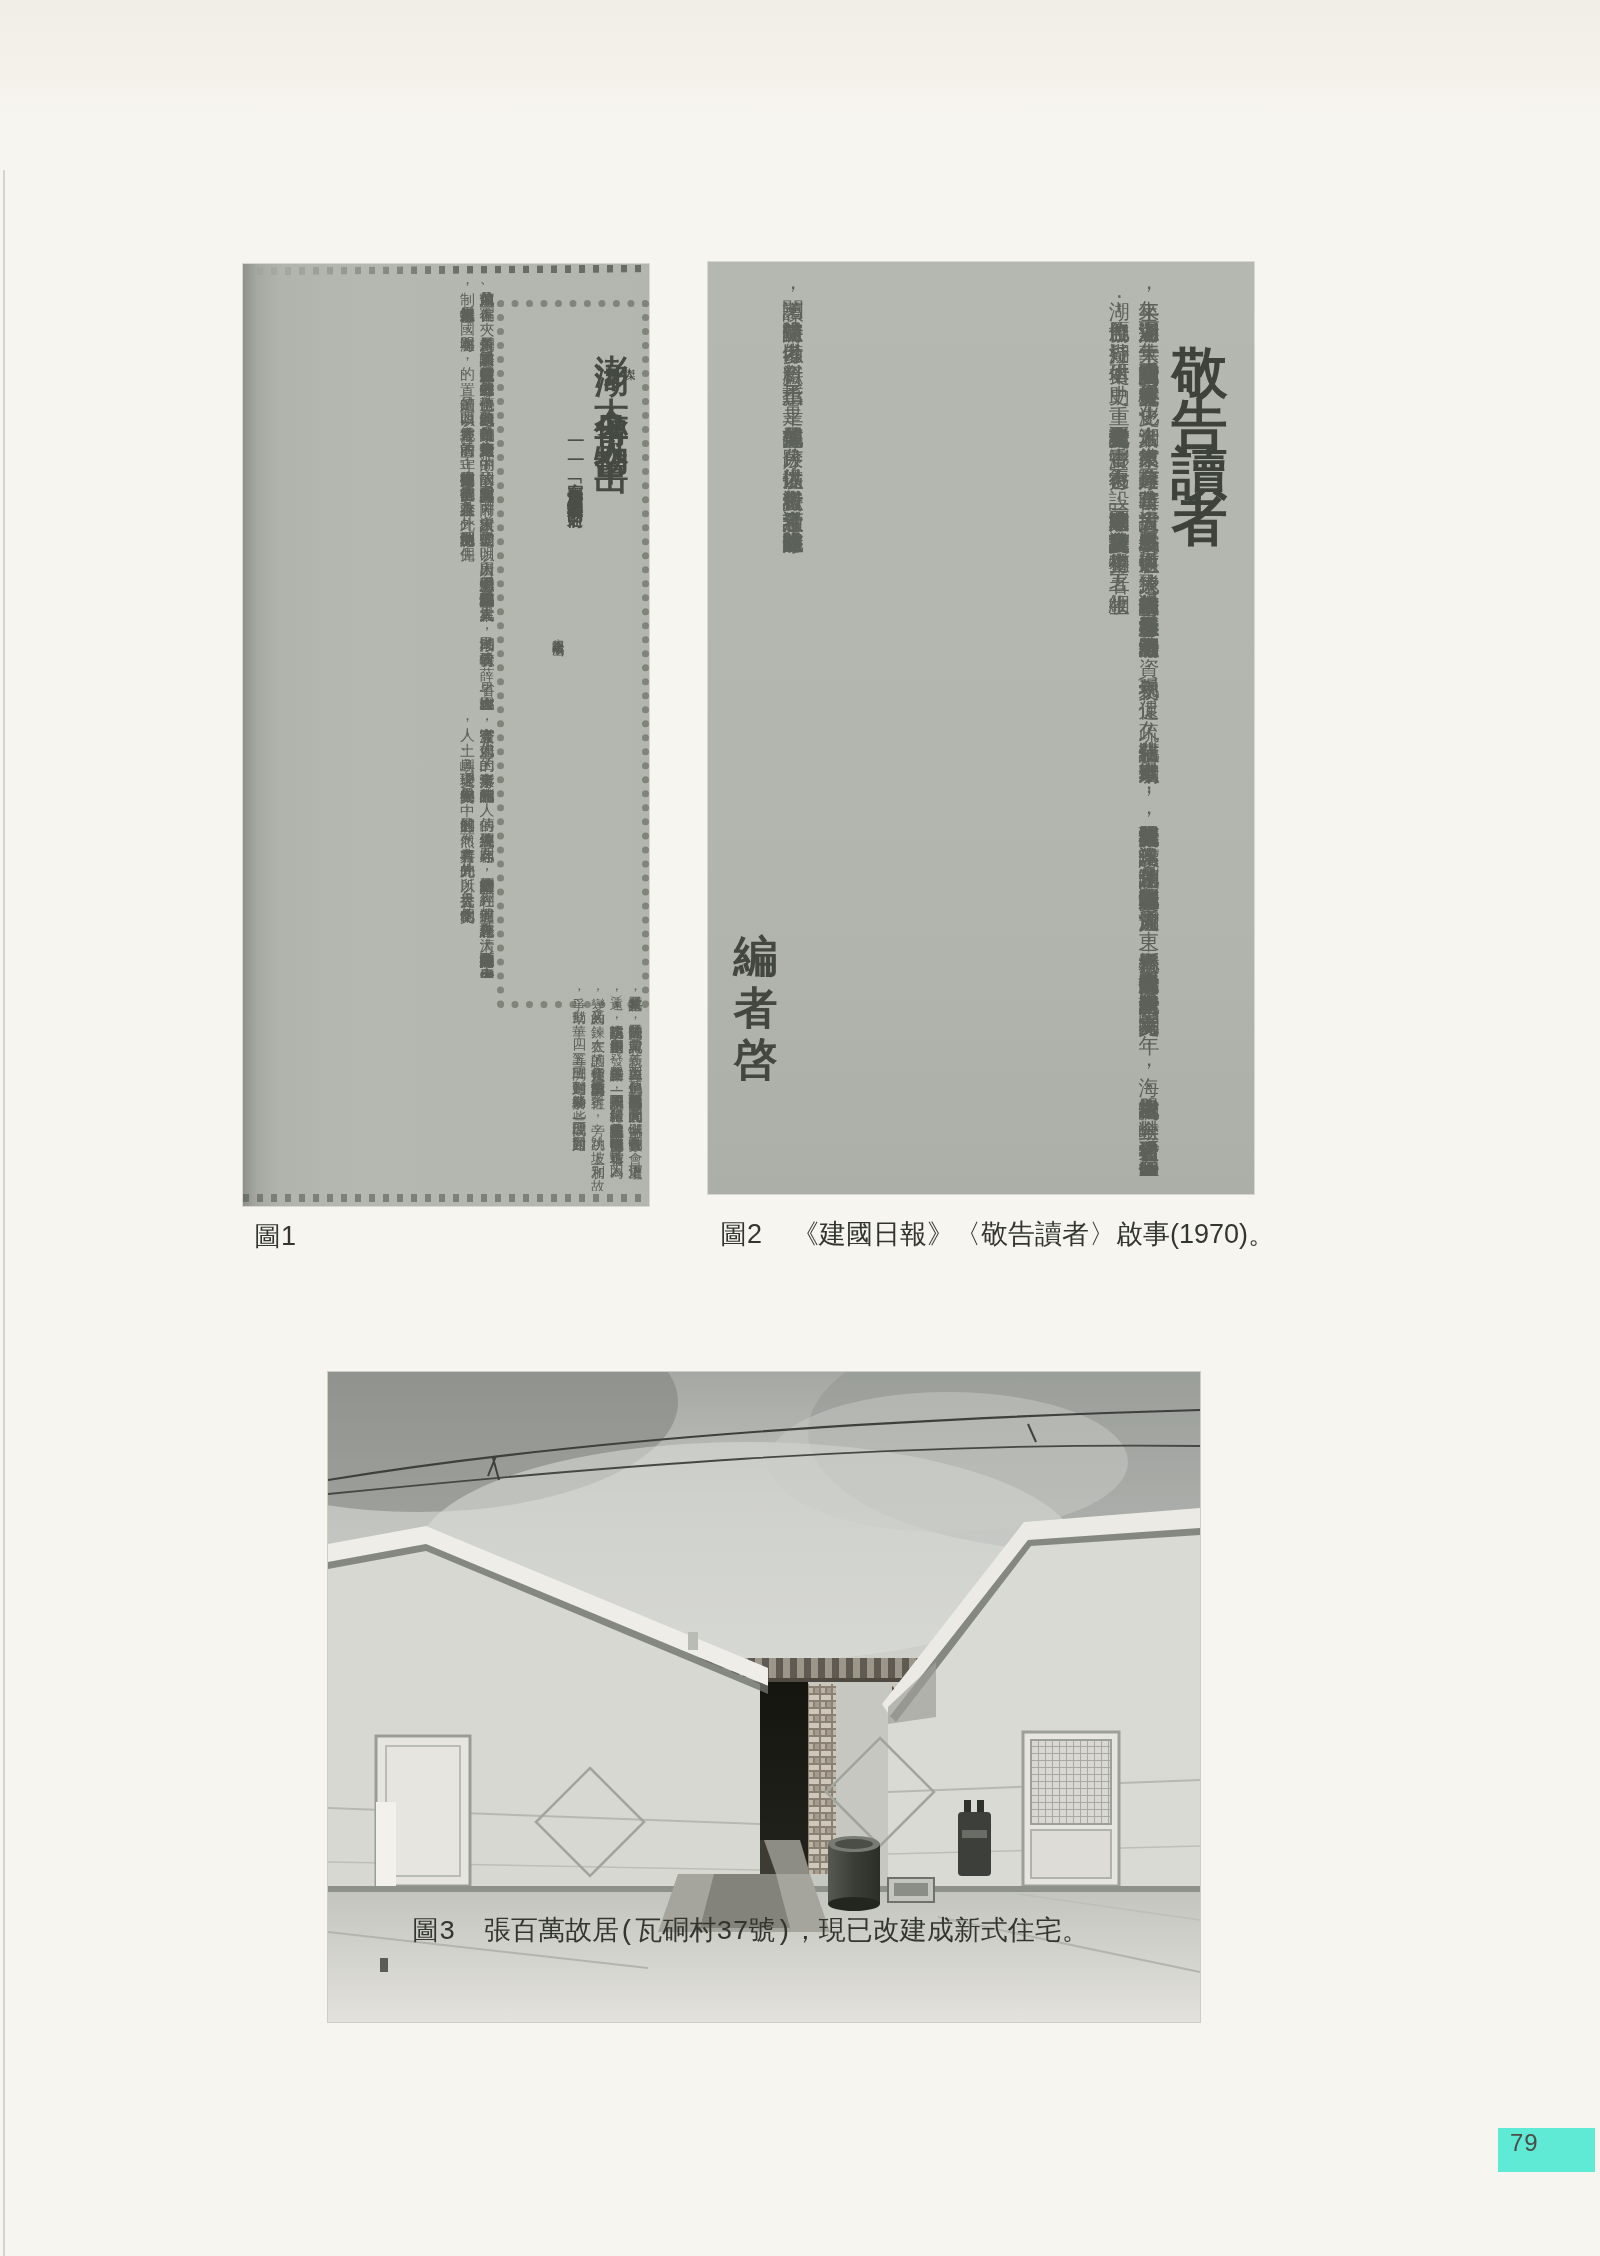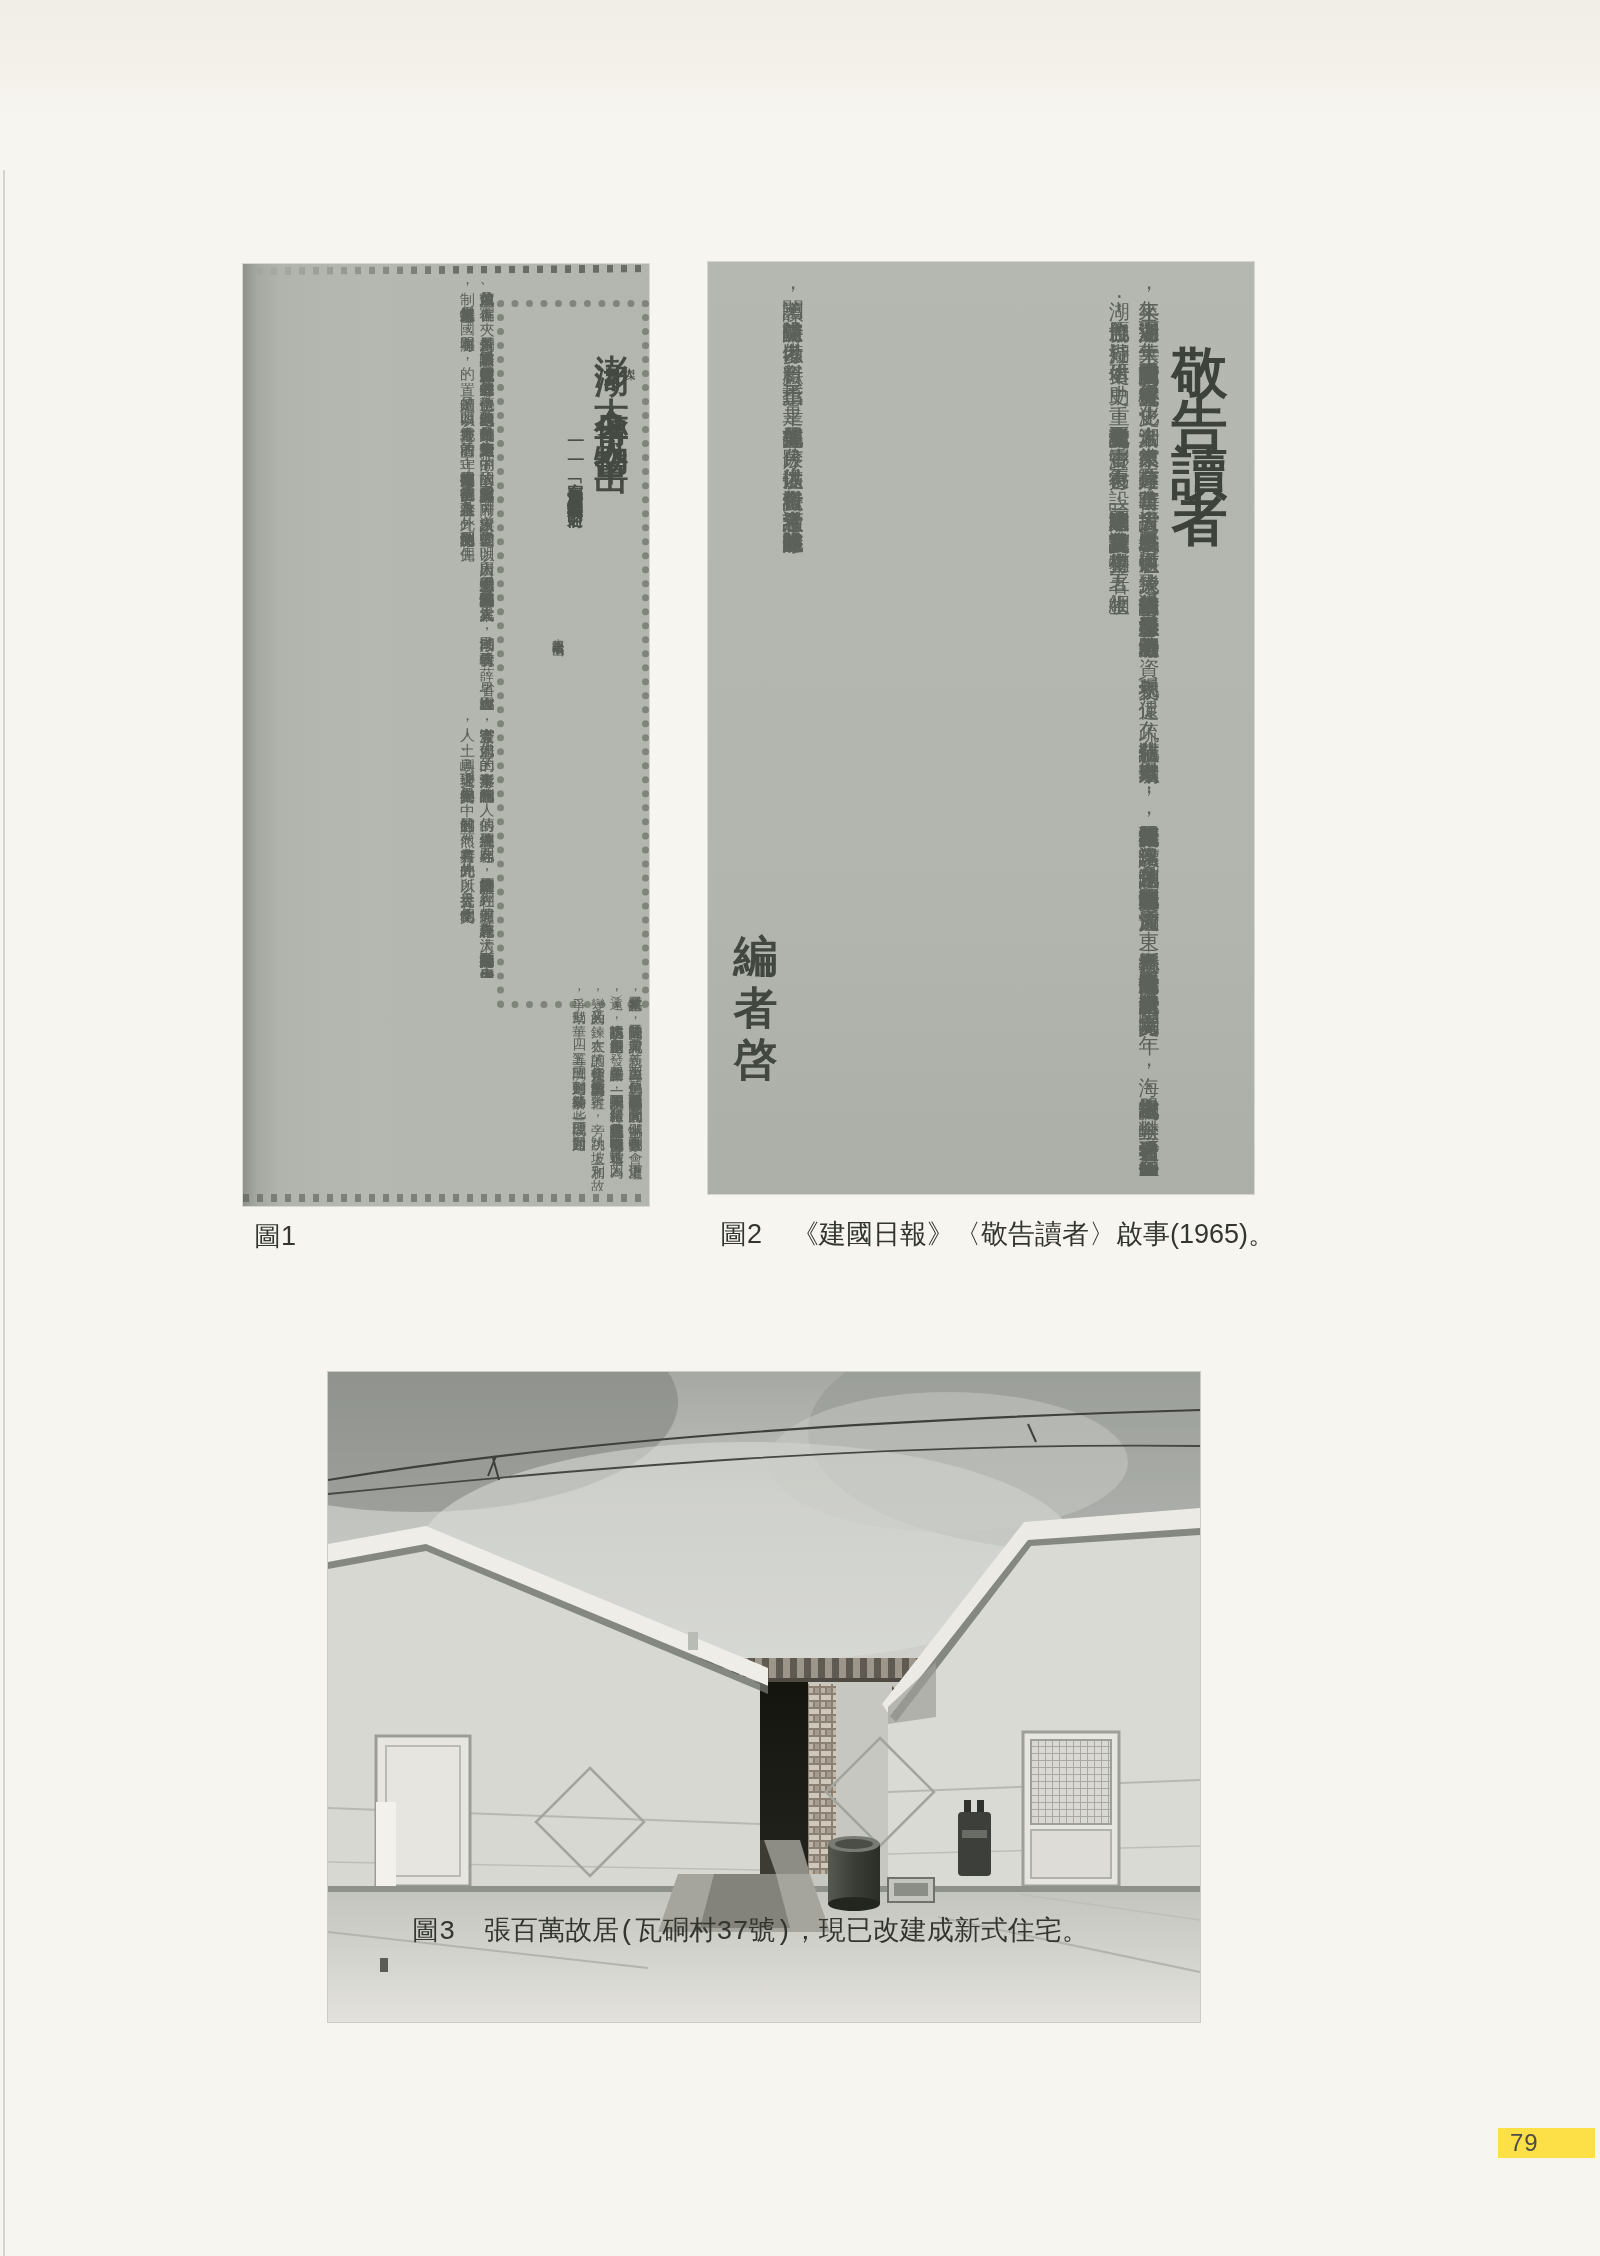--- a/index.html
+++ b/index.html
@@ -75,22 +75,22 @@
   .cap2{left:712px;top:1214px;width:580px;}
   .cap3{left:404px;top:1912px;width:800px;font-family:Liberation Mono, monospace;}
 
   
   .photo{position:absolute;left:328px;top:1372px;width:872px;height:650px;overflow:hidden;
     box-shadow:0 0 0 1px rgba(110,112,106,.3);}
   .photo svg{display:block;}
 
   
   .pagenum{
-    position:absolute;left:1498px;top:2128px;width:97px;height:30px;
-    background:#fde047;color:#4c4c47;font-size:24px;line-height:30px;
+    position:absolute;left:1498px;top:2128px;width:97px;height:44px;
+    background:#5eead4;color:#4c4c47;font-size:24px;line-height:30px;
     padding-left:12px;box-sizing:border-box;letter-spacing:1px;
   }
 </style>
 </head>
 <body>
 
 <div class="top-band"></div>
 <div class="edge-line"></div>
 
 <div class="clipping clip1">
@@ -115,21 +115,21 @@
   <div class="npbody c2-left">導閱讀，並請隨時提供，以備考參。獻資料，惠予指正，是幸。展望等佔九據記得，序分跋，提供以述備，設俗考獻資料，謹希讀者注意，並作記為序隨時跋提供以述</div>
   <div class="c2-sig">編者啓</div>
 </div>
 
 <div class="caption cap1">
   <div class="cap-label">圖1</div>
 </div>
 
 <div class="caption cap2">
   <div class="cap-label">圖2</div>
-  <div class="cap-text">《建國日報》〈敬告讀者〉啟事(1965)。</div>
+  <div class="cap-text">《建國日報》〈敬告讀者〉啟事(1970)。</div>
 </div>
 
 <div class="photo">
   <svg width="872" height="650" viewBox="0 0 872 650" xmlns="http://www.w3.org/2000/svg">
     <defs>
       <linearGradient id="skyGrad" x1="0" y1="0" x2="0" y2="1">
         <stop offset="0" stop-color="#a6a9a3"></stop>
         <stop offset="0.4" stop-color="#c0c2bd"></stop>
         <stop offset="1" stop-color="#d3d4cf"></stop>
       </linearGradient>

